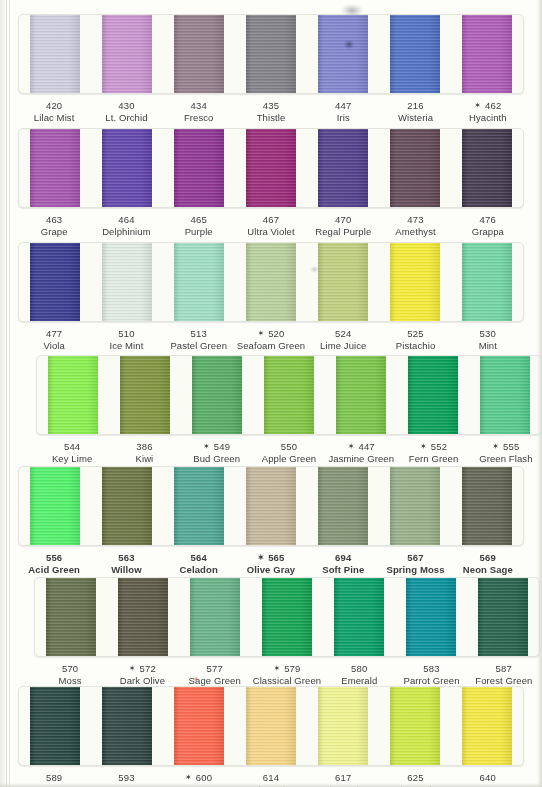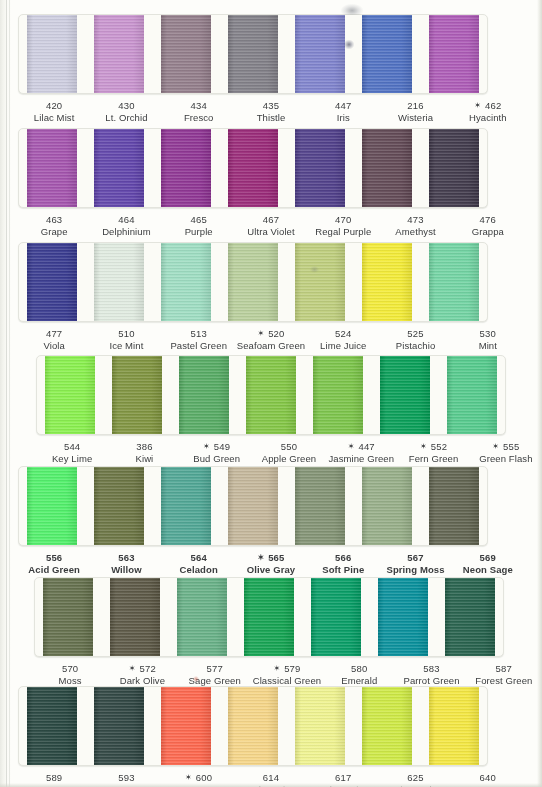--- a/index.html
+++ b/index.html
@@ -52,21 +52,21 @@
 
   #rows {
     position: absolute;
     left: 0; top: 0;
     width: 542px;
   }
 
   .row {
     position: absolute;
     left: 18px;
-    width: 470px;
+    width: 506px;
   }
 
   .card {
     position: relative;
     height: 78px;
     background: #fbfbf6;
     border: 1px solid #e3e4dd;
     border-radius: 5px;
     box-shadow: 0 1px 1px rgba(120,122,112,0.16);
     overflow: hidden;
@@ -429,21 +429,21 @@
           </div>
           <div class="label">
             <div class="code"><span>564</span></div>
             <div class="name">Celadon</div>
           </div>
           <div class="label">
             <div class="code"><span class="star">✶</span> <span>565</span></div>
             <div class="name">Olive Gray</div>
           </div>
           <div class="label">
-            <div class="code"><span>566</span></div>
+            <div class="code"><span>694</span></div>
             <div class="name">Soft Pine</div>
           </div>
           <div class="label">
             <div class="code"><span>567</span></div>
             <div class="name">Spring Moss</div>
           </div>
           <div class="label">
             <div class="code"><span>569</span></div>
             <div class="name">Neon Sage</div>
           </div>

